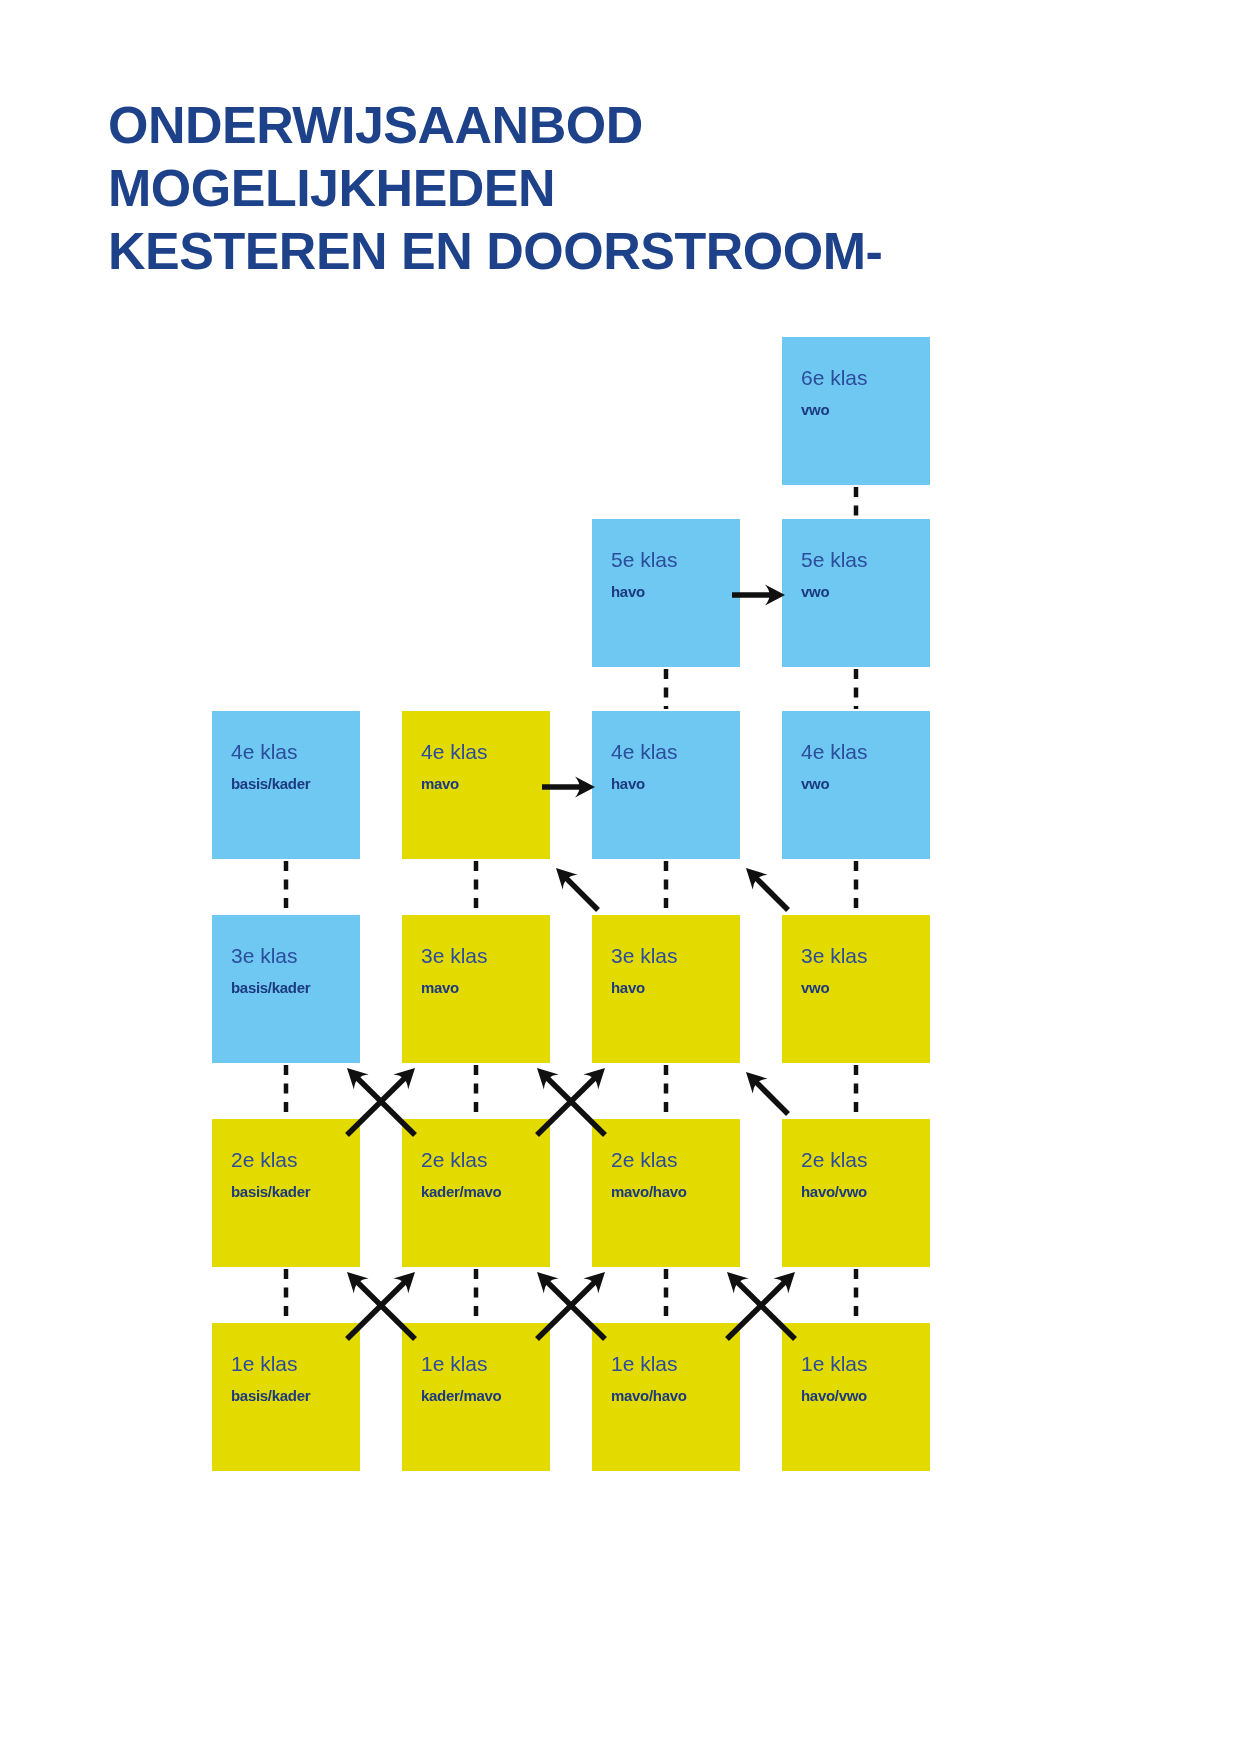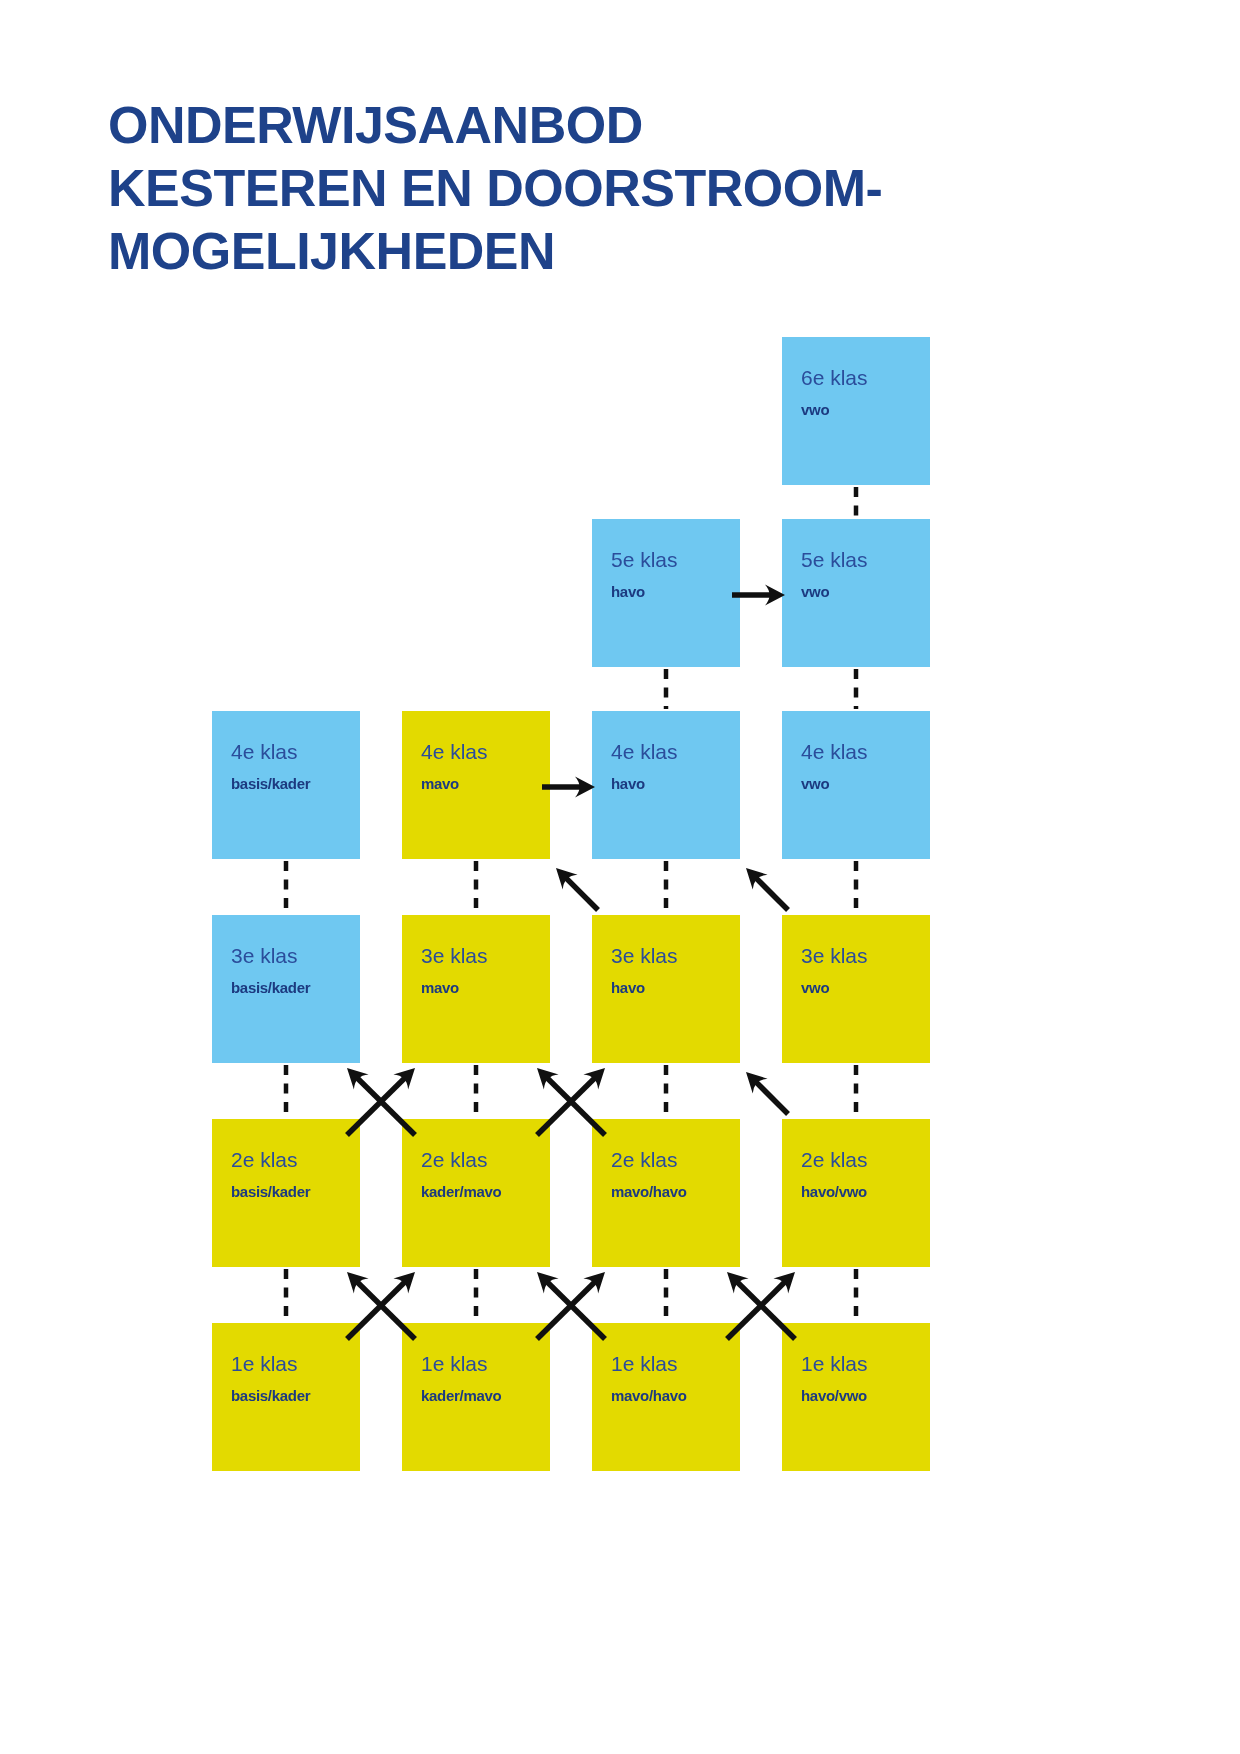--- a/index.html
+++ b/index.html
@@ -32,22 +32,22 @@
     position:absolute;left:0;top:0;width:1240px;height:1754px;
     pointer-events:none;
   }
 </style>
 </head>
 <body>
 
 <div class="canvas">
   <div class="title">
     <div>ONDERWIJSAANBOD</div>
+    <div>MOGELIJKHEDEN</div>
     <div>KESTEREN EN DOORSTROOM-</div>
-    <div>MOGELIJKHEDEN</div>
   </div>
 
   <div class="stage">
       <div class="box blue" style="left: 782px; top: 337px;">
         <div class="l1">6e klas</div>
         <div class="l2">vwo</div>
       </div>
       <div class="box blue" style="left: 592px; top: 519px;">
         <div class="l1">5e klas</div>
         <div class="l2">havo</div>

